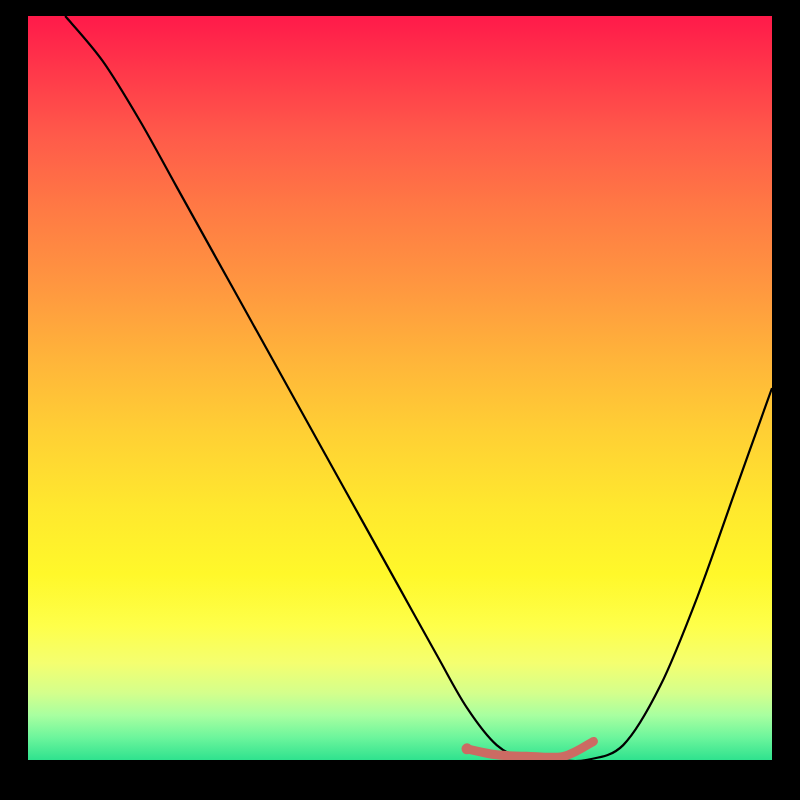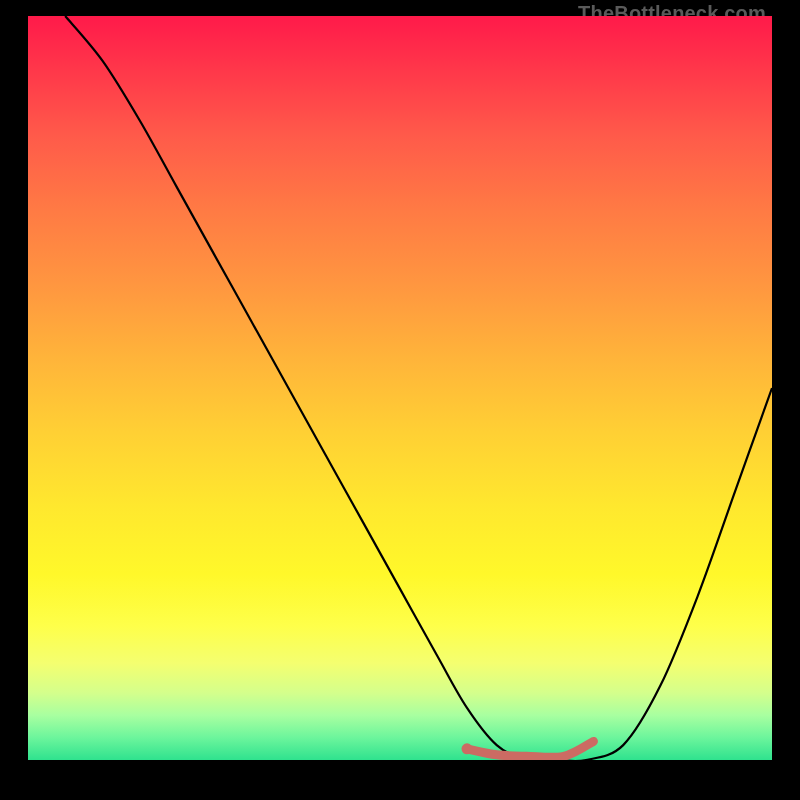--- a/index.html
+++ b/index.html
@@ -56,21 +56,20 @@
     top: 0;
     width: 100%;
     height: 100%;
   }
 </style>
 </head>
 <body>
 
 <div class="frame">
 
-  <div class="watermark">TheBottleneck.com</div>
 
   <div class="plot-area">
     <svg class="curves" viewBox="0 0 744 744" preserveAspectRatio="none">
       <path id="series-0" fill="none" stroke="#000000" stroke-width="2.2" d="M37.2 0.0 C43.4 7.4,62.0 27.3,74.4 44.6 C86.8 62.0,99.2 83.1,111.6 104.2 C124.0 125.2,136.4 148.8,148.8 171.1 C161.2 193.4,173.6 215.8,186.0 238.1 C198.4 260.4,210.8 282.7,223.2 305.0 C235.6 327.4,248.0 349.7,260.4 372.0 C272.8 394.3,285.2 416.6,297.6 439.0 C310.0 461.3,322.4 483.6,334.8 505.9 C347.2 528.2,359.6 550.6,372.0 572.9 C384.4 595.2,398.0 620.0,409.2 639.8 C420.4 659.7,429.0 677.0,439.0 691.9 C448.9 706.8,458.8 720.4,468.7 729.1 C478.6 737.8,488.6 741.5,498.5 744.0 C508.4 746.5,518.3 744.0,528.2 744.0 C538.2 744.0,546.8 746.5,558.0 744.0 C569.2 741.5,582.8 741.5,595.2 729.1 C607.6 716.7,620.0 694.4,632.4 669.6 C644.8 644.8,657.2 612.6,669.6 580.3 C682.0 548.1,694.4 510.9,706.8 476.2 C719.2 441.4,737.8 389.4,744.0 372.0"></path>
       <path id="series-1" fill="none" stroke="#cc6b63" stroke-width="9" stroke-linecap="round" stroke-linejoin="round" d="M439.0 732.8 C443.9 733.8,458.8 737.6,468.7 738.8 C478.6 740.0,487.3 740.0,498.5 740.3 C509.6 740.5,524.5 742.8,535.7 740.3 C546.8 737.8,560.5 727.9,565.4 725.4"></path>
       <circle id="marker-dot" r="5.5" fill="#cc6b63" cx="439.0" cy="732.8"></circle>
     </svg>
   </div>
 
 </div>

